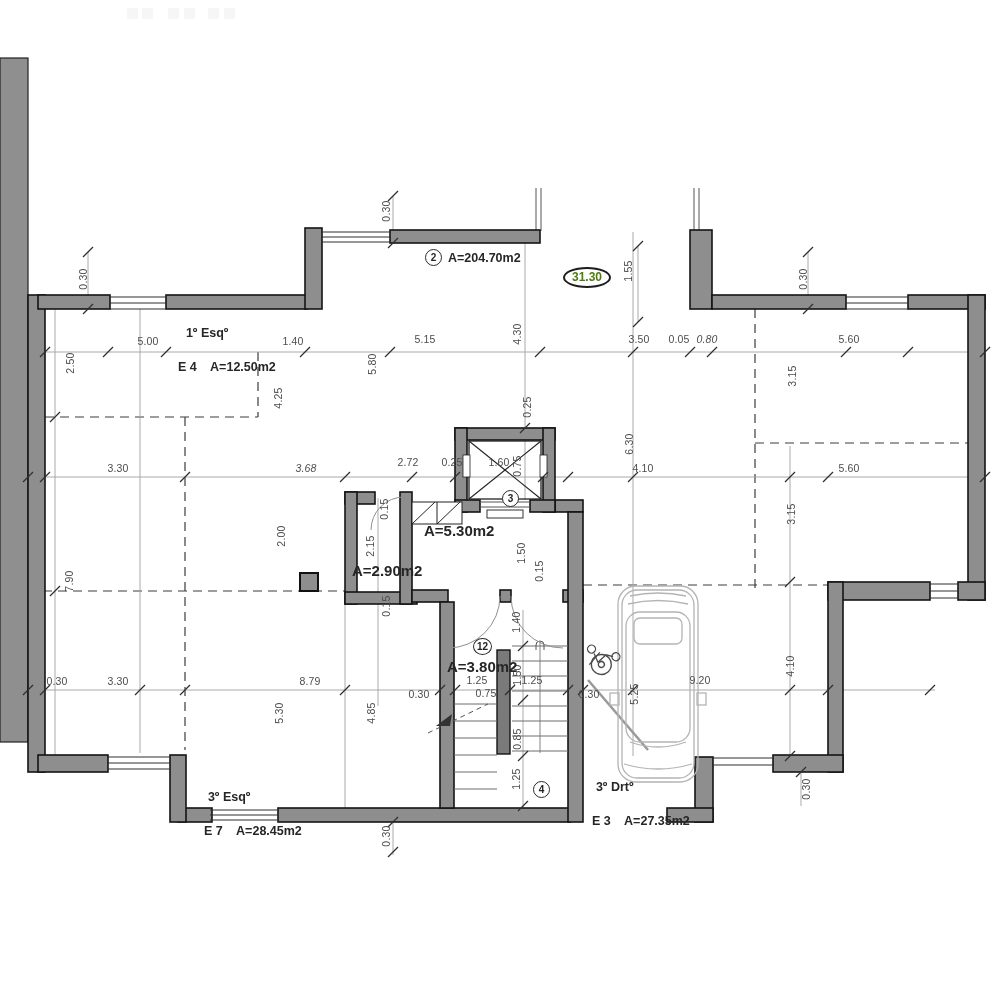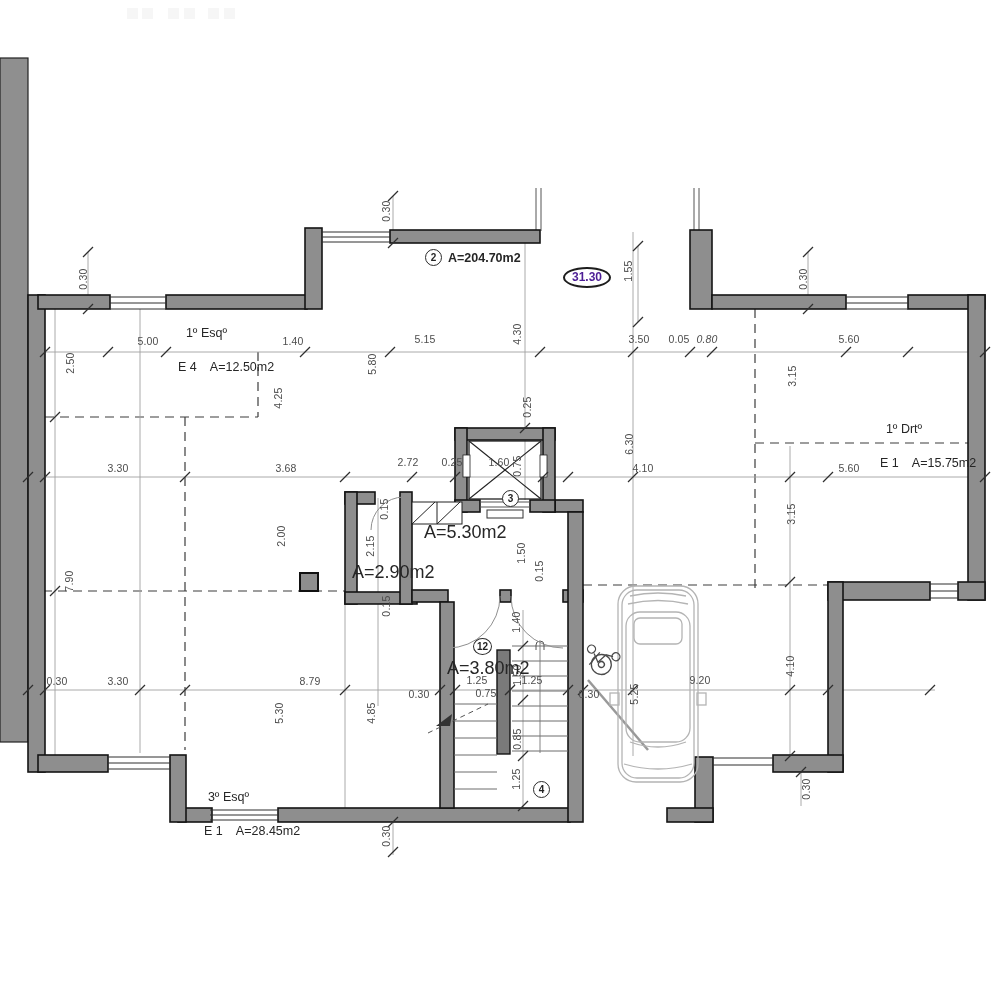--- a/index.html
+++ b/index.html
@@ -13,31 +13,31 @@
   .dash{stroke:#3c3c3c;stroke-width:1.2;fill:none;stroke-dasharray:9 6;}
   .thin{stroke:#555;stroke-width:1;fill:none;}
   .tread{stroke:#6d6d6d;stroke-width:1;}
   .carline{stroke:#b4b4b4;stroke-width:1.3;fill:none;}
   .wcline{stroke:#4a4a4a;stroke-width:1.3;fill:none;}
   .arc{stroke:#8f8f8f;stroke-width:1;fill:none;}
   .tick{stroke:#2f2f2f;stroke-width:1.3;}
   .dim{position:absolute;font-size:10.5px;color:#4d4d4d;white-space:pre;
        transform:translate(-50%,-50%);letter-spacing:.2px;}
   .dim.v{transform:translate(-50%,-50%) rotate(-90deg);}
-  .unit{position:absolute;color:#262626;font-size:12.5px;font-weight:400;line-height:17px;white-space:pre;}
-  .area-label{position:absolute;color:#262626;font-size:18px;font-weight:400;white-space:pre;}
+  .unit{position:absolute;color:#262626;font-size:12.5px;font-weight:700;line-height:17px;white-space:pre;}
+  .area-label{position:absolute;color:#262626;font-size:15px;font-weight:700;white-space:pre;}
   .circle-num{position:absolute;width:17px;height:17px;border:1.5px solid #2b2b2b;border-radius:50%;
        font-size:10px;font-weight:700;display:flex;align-items:center;justify-content:center;
        color:#222;background:#fff;box-sizing:border-box;}
   .zone-row{position:absolute;display:flex;align-items:center;gap:6px;color:#262626;
        font-size:12.5px;font-weight:700;}
   .zone-row .cnum{width:17px;height:17px;border:1.5px solid #2b2b2b;border-radius:50%;font-size:10px;
        display:flex;align-items:center;justify-content:center;background:#fff;box-sizing:border-box;}
   .level-oval{position:absolute;border:2px solid #1d1d1d;border-radius:50%;padding:1px 7px 2px 7px;
-       font-size:12px;font-weight:700;color:#4c1d95;background:#fff;}
+       font-size:12px;font-weight:700;color:#4d7c0f;background:#fff;}
   .ghost{position:absolute;width:11px;height:11px;background:#f6f6f6;top:8px;}
 </style>
 </head>
 <body>
 
 <div id="plan">
 
   <div class="ghost" style="left:127px"></div>
   <div class="ghost" style="left:142px"></div>
   <div class="ghost" style="left:168px"></div>
@@ -290,21 +290,21 @@
 
   <div id="dim-layer">
       <span class="dim" style="left: 148px; top: 341px;">5.00</span>
       <span class="dim" style="left: 293px; top: 341px;">1.40</span>
       <span class="dim" style="left: 425px; top: 339px;">5.15</span>
       <span class="dim" style="left: 639px; top: 339px;">3.50</span>
       <span class="dim" style="left: 679px; top: 339px;">0.05</span>
       <span class="dim" style="left: 707px; top: 339px; font-style: italic;">0.80</span>
       <span class="dim" style="left: 849px; top: 339px;">5.60</span>
       <span class="dim" style="left: 118px; top: 468px;">3.30</span>
-      <span class="dim" style="left: 286px; top: 468px;">3.68</span>
+      <span class="dim" style="left: 306px; top: 468px; font-style: italic;">3.68</span>
       <span class="dim" style="left: 408px; top: 462px;">2.72</span>
       <span class="dim" style="left: 452px; top: 462px;">0.25</span>
       <span class="dim" style="left: 499px; top: 462px;">1.60</span>
       <span class="dim" style="left: 643px; top: 468px;">4.10</span>
       <span class="dim" style="left: 849px; top: 468px;">5.60</span>
       <span class="dim" style="left: 57px; top: 681px;">0.30</span>
       <span class="dim" style="left: 118px; top: 681px;">3.30</span>
       <span class="dim" style="left: 310px; top: 681px;">8.79</span>
       <span class="dim" style="left: 419px; top: 694px;">0.30</span>
       <span class="dim" style="left: 477px; top: 680px;">1.25</span>
@@ -341,27 +341,27 @@
       <span class="dim v" style="left: 516px; top: 779px;">1.25</span>
       <span class="dim v" style="left: 790px; top: 666px;">4.10</span>
       <span class="dim v" style="left: 806px; top: 789px;">0.30</span>
       <span class="dim v" style="left: 386px; top: 836px;">0.30</span>
     </div>
 
   <div class="unit" style="left:164px;top:308px">
     <span style="padding-left:8px">1º Esqº</span><br>
     <span>E 4    A=12.50m2</span>
   </div>
-  <div class="unit" style="left:866px;top:404px">
-    <span style="padding-left:6px">1º Drtº</span><br>
-    <span>E 1    A=15.75m2</span>
-  </div>
   <div class="unit" style="left:190px;top:772px">
     <span style="padding-left:4px">3º Esqº</span><br>
-    <span>E 1    A=28.45m2</span>
+    <span>E 7    A=28.45m2</span>
+  </div>
+  <div class="unit" style="left:578px;top:762px">
+    <span style="padding-left:4px">3º Drtº</span><br>
+    <span>E 3    A=27.35m2</span>
   </div>
 
   <div class="zone-row" style="left:425px;top:249px">
     <span class="cnum">2</span>
     <span>A=204.70m2</span>
   </div>
 
   <div class="level-oval" style="left:563px;top:267px">31.30</div>
 
   <div class="circle-num" style="left:502px;top:490px">3</div>

